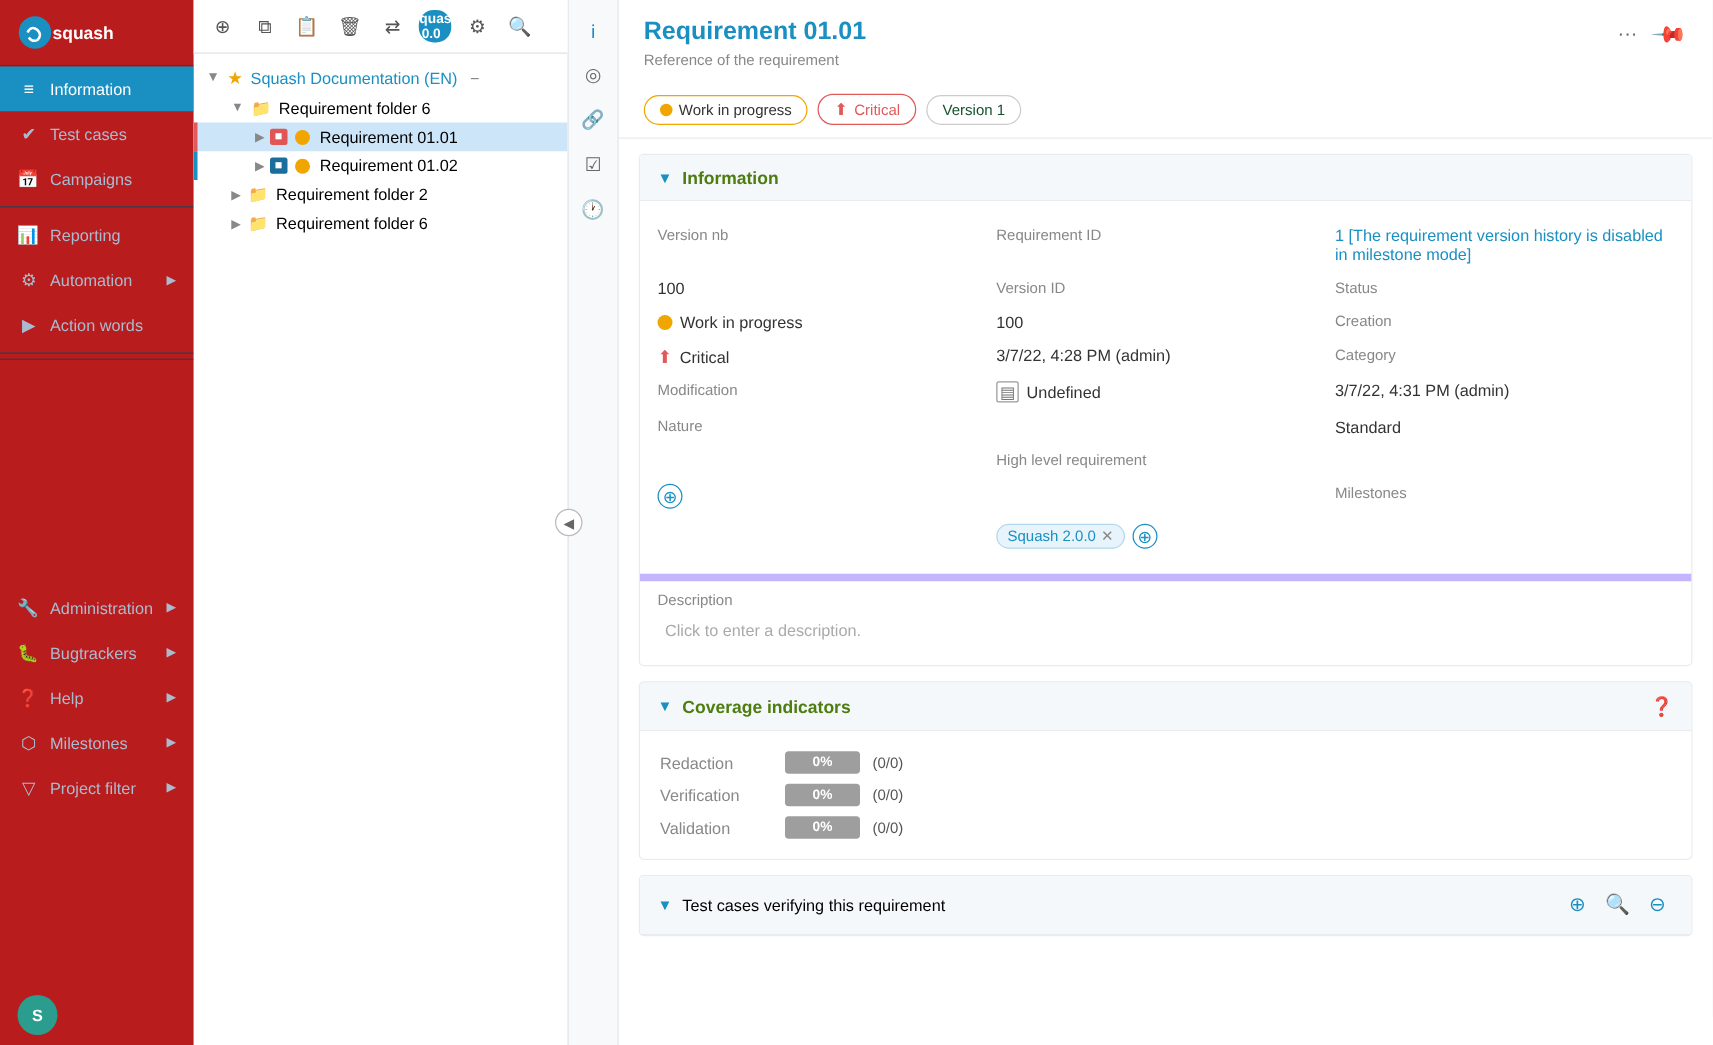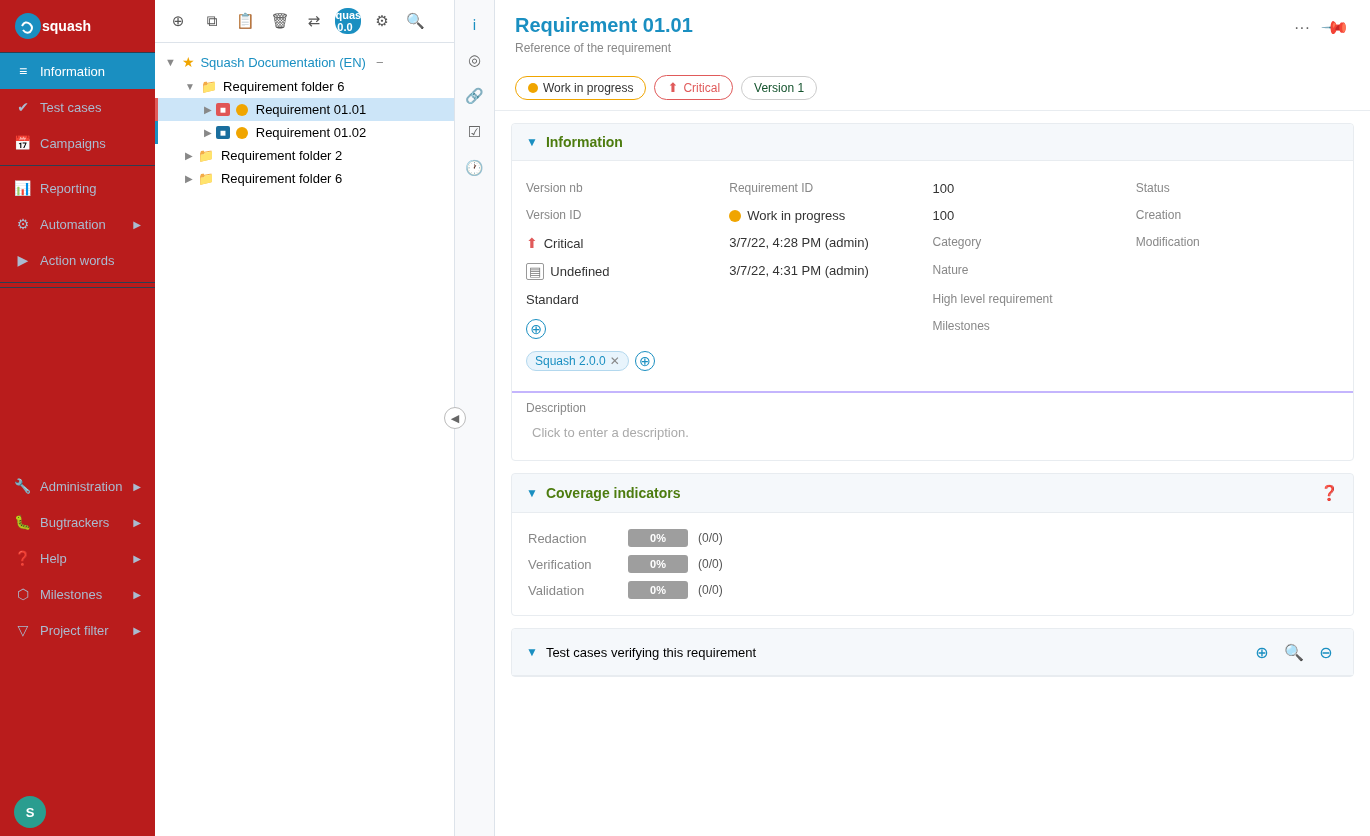--- a/index.html
+++ b/index.html
@@ -179,21 +179,21 @@
       border-bottom: 1px solid #e8ecf0;
       border-radius: 4px 4px 0 0;
       cursor: pointer;
     }
     .section-header .section-title {
       font-size: 14px; font-weight: 700; color: #4d7c0f;
     }
     .section-help { margin-left: auto; color: #1a8fc1; font-size: 15px; }
 
     
-    .info-grid { display: grid; grid-template-columns: 1fr 1fr 1fr 1fr; padding: 14px; gap: 0; }
+    .info-grid { display: grid; grid-template-columns: 1fr 1fr 1fr; padding: 14px; gap: 0; }
     .info-cell-label { color: #888; font-size: 12px; padding: 6px 10px 6px 0; }
     .info-cell-value { color: #333; font-size: 13px; padding: 6px 0; }
     .info-cell-value.blue-link { color: #1a8fc1; }
     .info-cell-value .val-with-icon { display: flex; align-items: center; gap: 6px; }
 
     
     .milestone-tag {
       display: inline-flex; align-items: center; gap: 4px;
       background: #e8f4fc; color: #1a8fc1; border: 1px solid #b3d8ee;
       border-radius: 12px; padding: 2px 8px; font-size: 12px;
@@ -201,21 +201,21 @@
     .milestone-tag .remove { cursor: pointer; color: #888; }
     .add-btn {
       display: inline-flex; align-items: center; justify-content: center;
       width: 20px; height: 20px; border-radius: 50%; border: 1.5px solid #1a8fc1;
       color: #1a8fc1; cursor: pointer; font-size: 14px; line-height: 1;
     }
 
     
     .description-area {
       padding: 8px 14px 14px 14px;
-      border-top: 2px solid #c4b5fd;
+      border-top: 6px solid #c4b5fd;
     }
     .description-label { font-size: 12px; color: #888; margin-bottom: 4px; }
     .description-placeholder { color: #aaa; font-size: 13px; cursor: pointer; padding: 6px; }
 
     
     .coverage-section { border: 1px solid #e8ecf0; border-radius: 4px; margin: 12px 16px; background: #f5f8fb; }
     .coverage-body { padding: 12px 16px; background: #fff; border-radius: 0 0 4px 4px; }
     .coverage-row { display: flex; align-items: center; gap: 10px; padding: 4px 0; }
     .coverage-label { width: 90px; color: #888; font-size: 13px; }
     .coverage-bar { width: 60px; height: 18px; background: #9e9e9e; border-radius: 3px; display: flex; align-items: center; justify-content: center; }
@@ -398,24 +398,25 @@
 
     <div class="section">
       <div class="section-header">
         <span style="color:#1a8fc1;font-size:12px;">▼</span>
         <span class="section-title">Information</span>
       </div>
       <div class="info-grid">
 
         <div class="info-cell-label">Version nb</div>
         <div class="info-cell-label">Requirement ID</div>
+        <div class="info-cell-value blue-link">1 [The requirement version history is disabled in milestone mode]</div>
         <div class="info-cell-value">100</div>
 
+        <div class="info-cell-label">Version ID</div>
         <div class="info-cell-label">Status</div>
-        <div class="info-cell-label">Version ID</div>
         <div class="info-cell-value">
           <span class="val-with-icon">
             <span style="width:12px;height:12px;border-radius:50%;background:#f0a500;display:inline-block;"></span>
             <span>Work in progress</span>
           </span>
         </div>
         <div class="info-cell-value">100</div>
 
         <div class="info-cell-label">Creation</div>
         <div class="info-cell-value">

